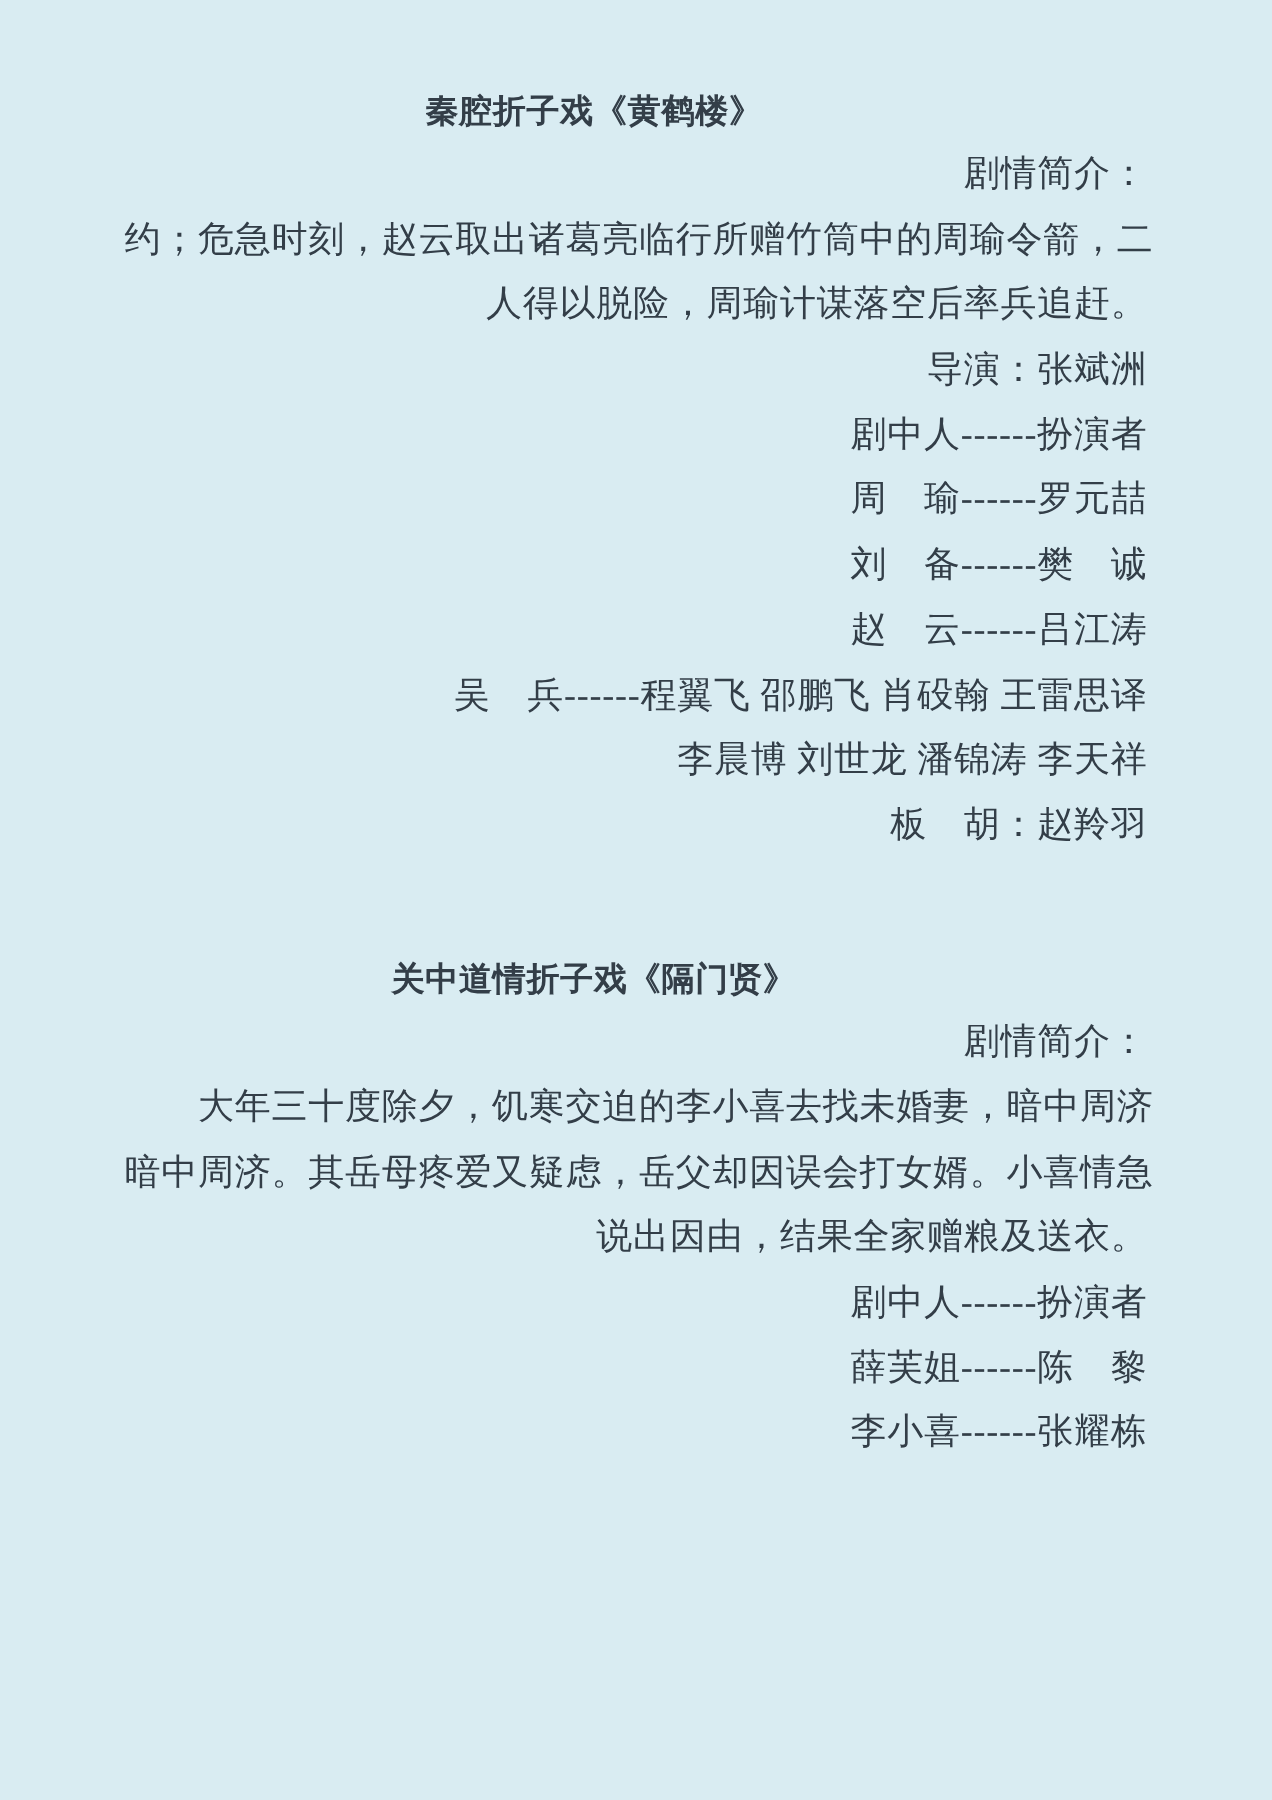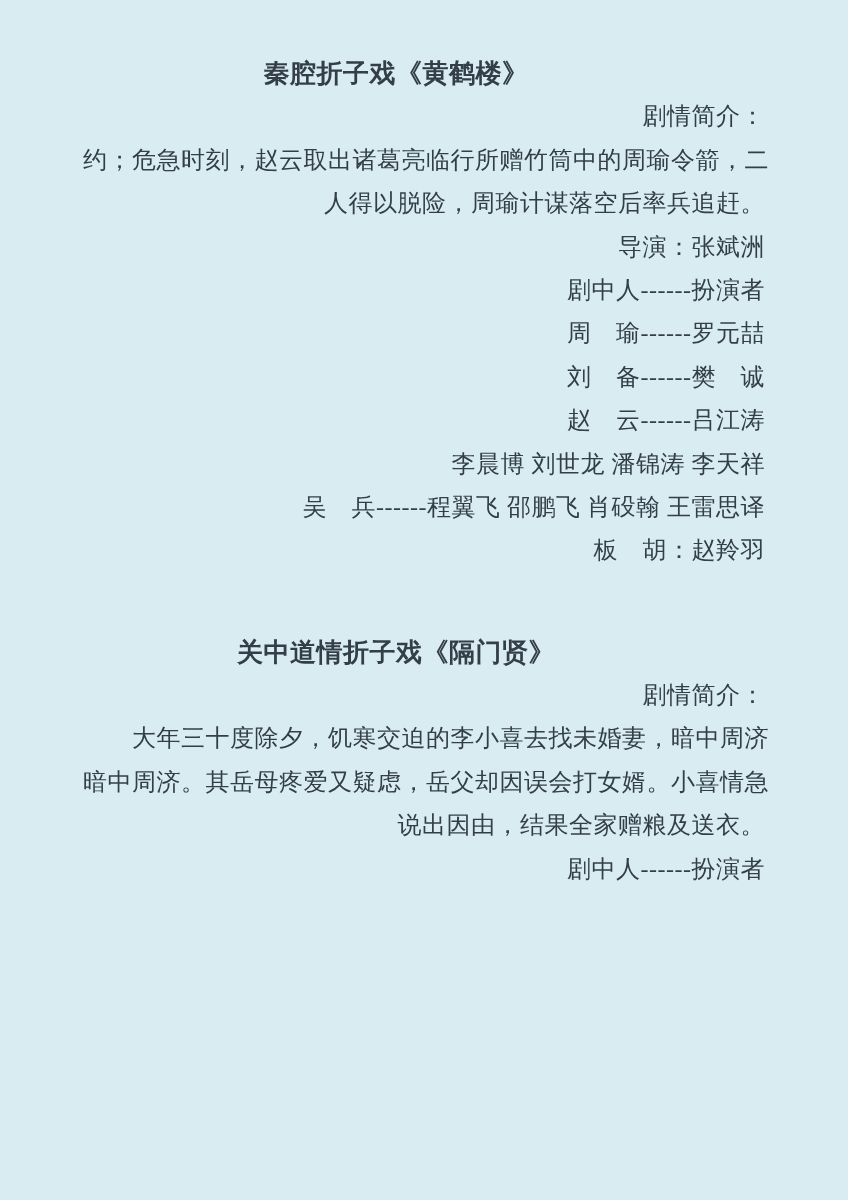--- a/index.html
+++ b/index.html
@@ -20,21 +20,21 @@
   .line {
     height: 43.4px;
     line-height: 43.4px;
     font-size: 24px;
     letter-spacing: 0.5px;
     white-space: pre;
     text-align: right;
   }
   .title {
     text-align: center;
-    font-size: 26px;
+    font-size: 22px;
     font-weight: bold;
     padding-right: 56px;
     letter-spacing: 0.5px;
   }
   .indent {
     text-indent: 49px;
   }
   .cont {
     padding-left: 132px;
   }
@@ -50,29 +50,31 @@
   <div>
     <div class="line title">秦腔折子戏《黄鹤楼》</div>
     <div class="line">剧情简介：</div>
     <div class="line">约；危急时刻，赵云取出诸葛亮临行所赠竹筒中的周瑜令箭，二</div>
     <div class="line">人得以脱险，周瑜计谋落空后率兵追赶。</div>
     <div class="line">导演：张斌洲</div>
     <div class="line">剧中人------扮演者</div>
     <div class="line">周　瑜------罗元喆</div>
     <div class="line">刘　备------樊　诚</div>
     <div class="line">赵　云------吕江涛</div>
+    <div class="line">吴　兵------程翼飞 邵鹏飞 肖砓翰 王雷思译</div>
     <div class="line cont">李晨博 刘世龙 潘锦涛 李天祥</div>
-    <div class="line">吴　兵------程翼飞 邵鹏飞 肖砓翰 王雷思译</div>
     <div class="line">板　胡：赵羚羽</div>
   </div>
 
   <div class="section-gap"></div>
 
   <div>
     <div class="line title">关中道情折子戏《隔门贤》</div>
     <div class="line">剧情简介：</div>
     <div class="line indent">大年三十度除夕，饥寒交迫的李小喜去找未婚妻，暗中周济</div>
     <div class="line">暗中周济。其岳母疼爱又疑虑，岳父却因误会打女婿。小喜情急</div>
     <div class="line">说出因由，结果全家赠粮及送衣。</div>
     <div class="line">剧中人------扮演者</div>
+    <div class="line">薛芙姐------陈　黎</div>
+    <div class="line">李小喜------张耀栋</div>
   </div>
 
 </div>
 
 </body></html>

